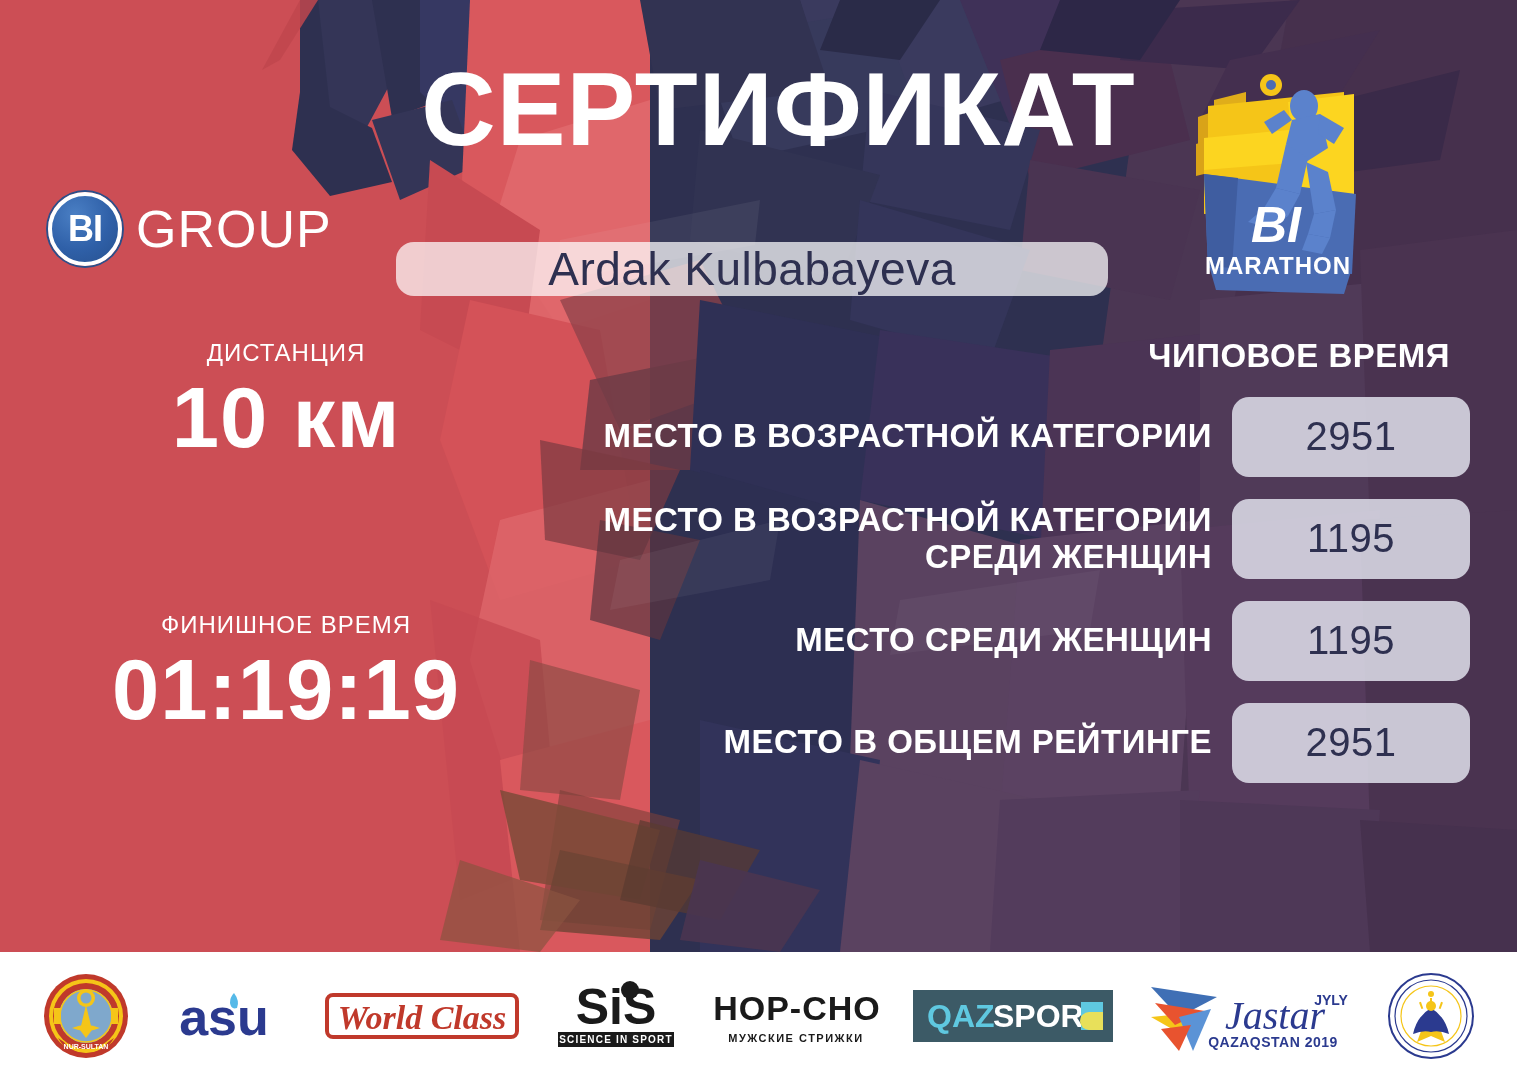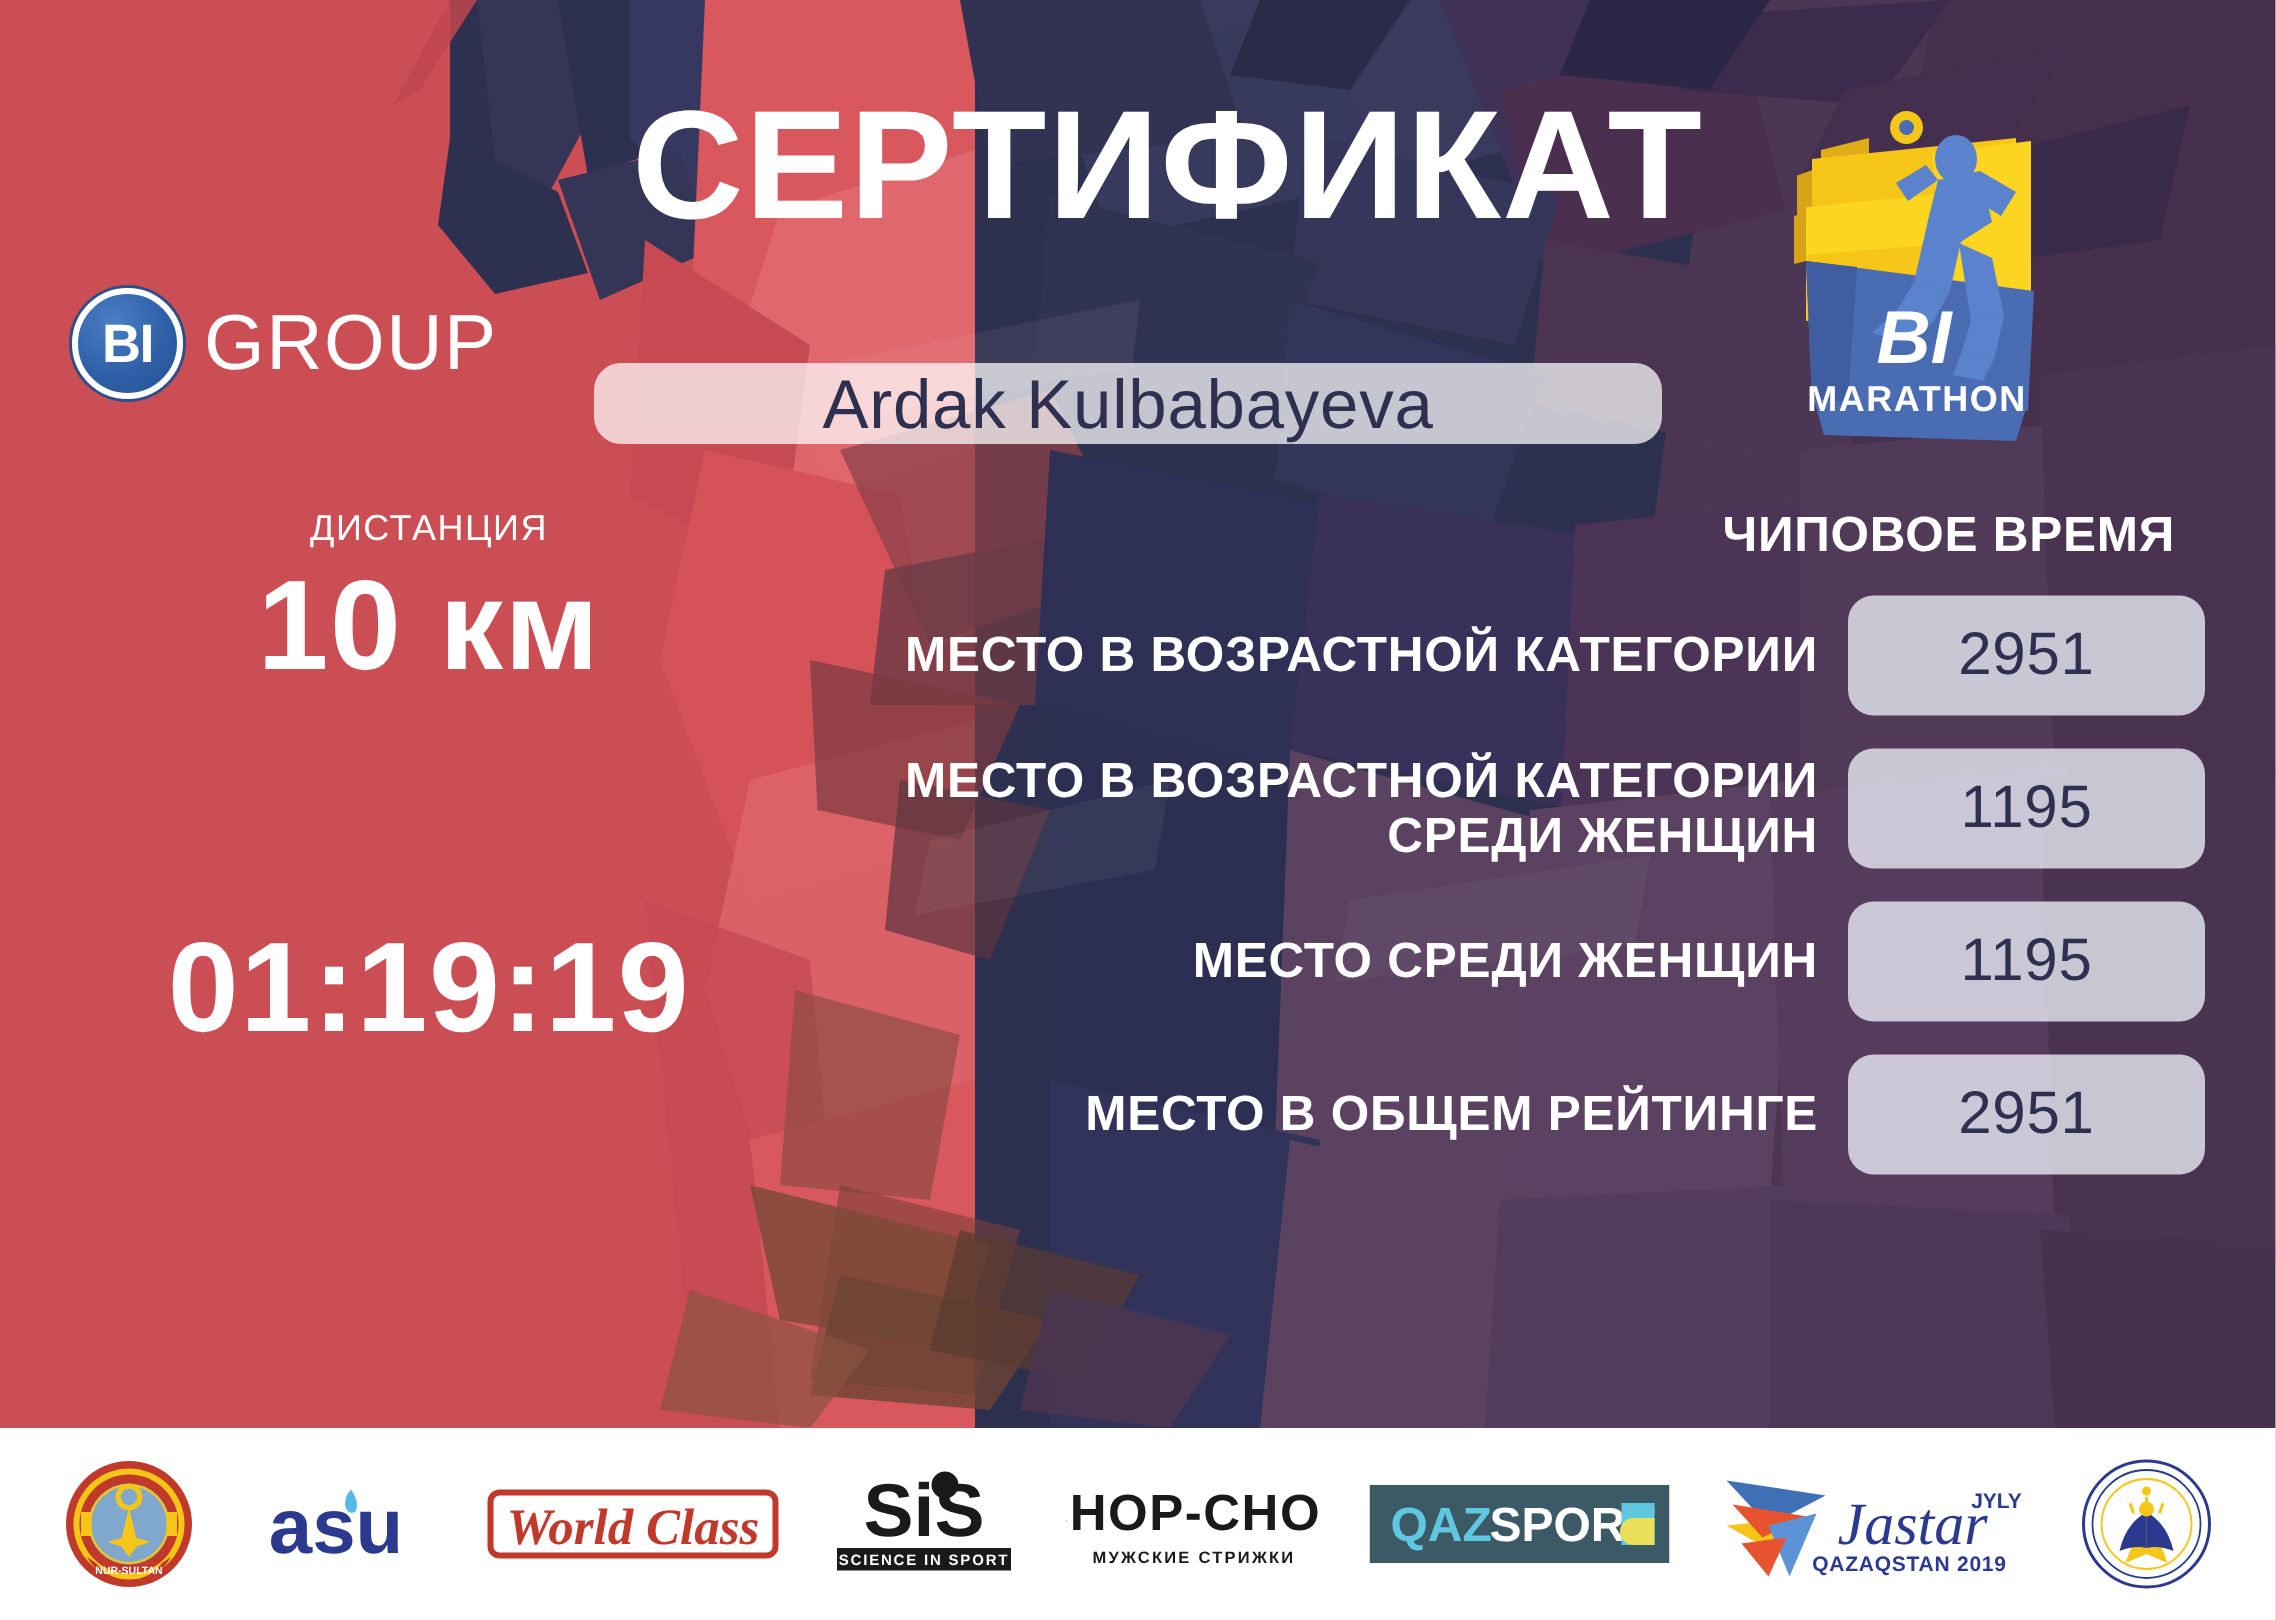--- a/index.html
+++ b/index.html
@@ -217,20 +217,21 @@
       <text x="110" y="212" fill="#ffffff" font-family="Liberation Sans, sans-serif" font-size="24" font-weight="bold" text-anchor="middle" letter-spacing="1">MARATHON</text>
     </svg>
   </div>
 
   <div class="left-col">
     <div class="block1">
       <div class="l-label">ДИСТАНЦИЯ</div>
       <div class="l-value">10 км</div>
     </div>
     <div class="block2">
+      <div class="l-label">ФИНИШНОЕ ВРЕМЯ</div>
       <div class="l-value">01:19:19</div>
     </div>
   </div>
 
   <div class="right-col">
     <div class="stat-row">
       <div class="stat-label">ЧИПОВОЕ ВРЕМЯ</div>
     </div>
     <div class="stat-row row-tall">
       <div class="stat-label">МЕСТО В ВОЗРАСТНОЙ КАТЕГОРИИ</div>

